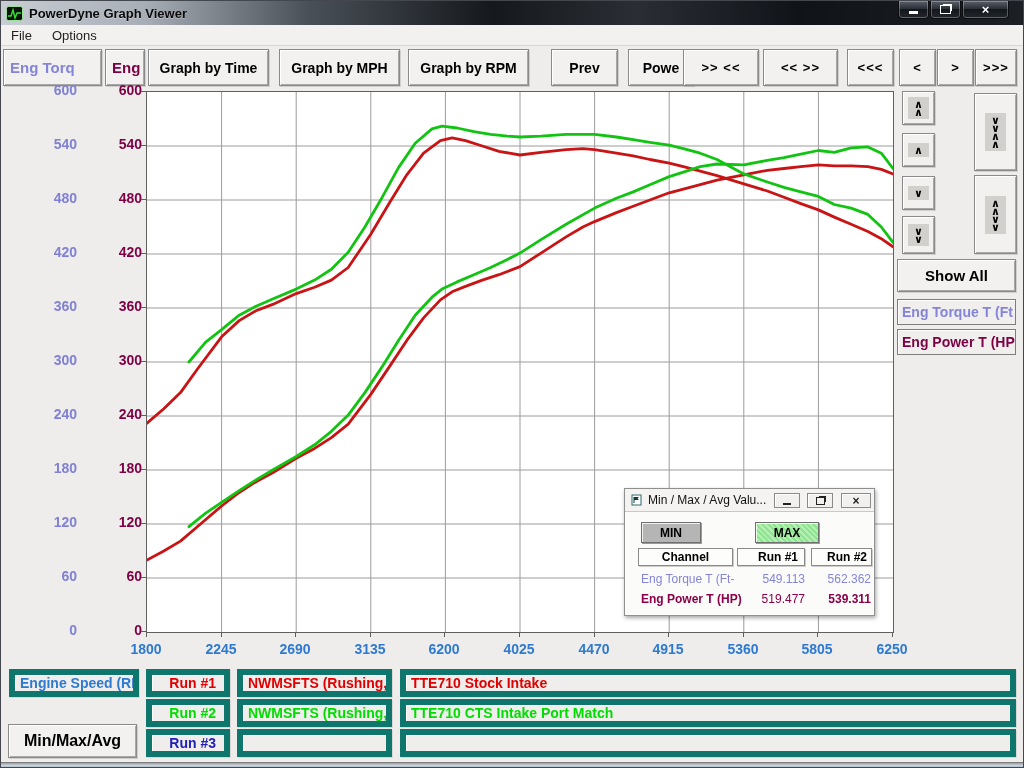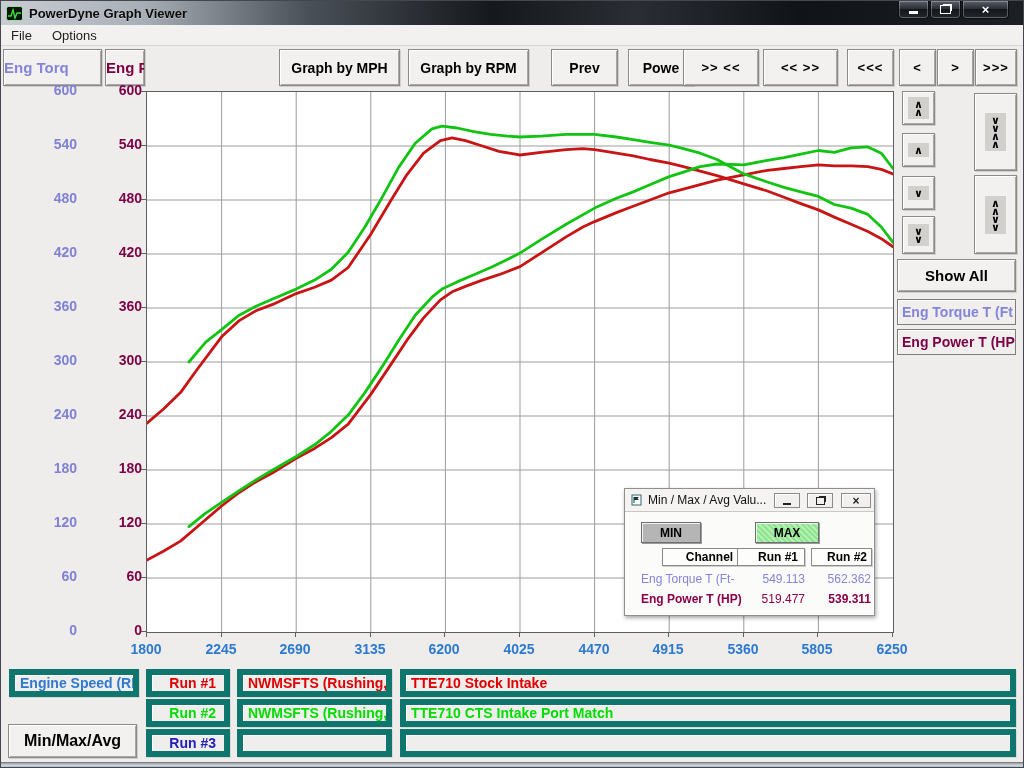--- a/index.html
+++ b/index.html
@@ -24,21 +24,21 @@
   .menubar{position:absolute;left:0;top:24px;width:1024px;height:20px;background:#f2f1ef;border-bottom:1px solid #d8d7d5;
     display:flex;align-items:center;font-size:13px;color:#222;}
   .menu-item{padding:0 10px;}
   
   .btn{position:absolute;background:#f2f1ef;border:1px solid #8a8a8a;
     box-shadow:inset 1px 1px 0 #ffffff,inset -1px -1px 0 #a9a8a6,1px 1px 0 rgba(0,0,0,.12);
     display:flex;align-items:center;justify-content:center;color:#000;cursor:default;box-sizing:border-box;}
   .toolbtn{font-weight:bold;font-size:14px;top:48px;height:37px;}
   .arrowbtn{font-weight:bold;font-size:13px;letter-spacing:1px;}
   
-  .axisbtn{top:48px;height:37px;font-weight:bold;font-size:15px;overflow:hidden;white-space:nowrap;justify-content:flex-start;}
+  .axisbtn{top:48px;height:37px;font-weight:bold;font-size:15px;overflow:hidden;white-space:nowrap;justify-content:flex-start;padding-left:6px;}
   
   #plot{position:absolute;left:145px;top:90px;width:746px;height:540px;background:#ffffff;border:1px solid #5f5f5f;}
   #plot svg{display:block;}
   .ylab{position:absolute;font-size:14px;font-weight:bold;text-align:right;}
   .xlab{position:absolute;font-size:14px;font-weight:bold;text-align:center;}
   .tick-h{position:absolute;width:5px;height:1px;background:#5f5f5f;}
   .tick-v{position:absolute;width:1px;height:5px;background:#5f5f5f;}
   
   .chev{font-size:11px;font-weight:bold;line-height:8px;white-space:pre-line;text-align:center;}
   .chevpad{background:#d2d0cd;padding:3px 6px;}
@@ -92,20 +92,21 @@
   </div>
 
   <div class="menubar">
     <span class="menu-item">File</span>
     <span class="menu-item">Options</span>
   </div>
 
   <div class="btn axisbtn" style="left:2px;width:99px;color:#8484d8;">Eng Torq</div>
   <div class="btn axisbtn" style="left:104px;width:40px;color:#7d0045;">Eng Powe</div>
 
+  <div class="btn toolbtn" style="left:147px;width:121px;">Graph by Time</div>
   <div class="btn toolbtn" style="left:278px;width:121px;">Graph by MPH</div>
   <div class="btn toolbtn" style="left:407px;width:121px;">Graph by RPM</div>
   <div class="btn toolbtn" style="left:550px;width:67px;">Prev</div>
   <div class="btn toolbtn" style="left:627px;width:66px;">Powe</div>
   <div class="btn toolbtn arrowbtn" style="left:682px;width:76px;">&gt;&gt; &lt;&lt;</div>
   <div class="btn toolbtn arrowbtn" style="left:762px;width:75px;">&lt;&lt; &gt;&gt;</div>
   <div class="btn toolbtn arrowbtn" style="left:846px;width:47px;">&lt;&lt;&lt;</div>
   <div class="btn toolbtn arrowbtn" style="left:898px;width:37px;">&lt;</div>
   <div class="btn toolbtn arrowbtn" style="left:936px;width:37px;">&gt;</div>
   <div class="btn toolbtn arrowbtn" style="left:974px;width:42px;">&gt;&gt;&gt;</div>
@@ -241,21 +242,21 @@
         </div>
       <div class="mwbtn" style="left:182px;">
           <div style="width:7px;height:6px;border:1px solid #222;box-shadow:2px -2px 0 -1px #222;"></div>
         </div>
       <div class="mwbtn" style="left:216px;width:30px;">
           <span style="font-size:12px;font-weight:bold;color:#222;">×</span>
         </div>
     </div>
     <div class="mm-btn" style="left:16px;top:33px;width:60px;background:#b5b5b5;">MIN</div>
     <div class="mm-btn" style="left:130px;top:33px;width:64px;background:repeating-linear-gradient(45deg,#8fe48f 0 2px,#b4f0b4 2px 4px);">MAX</div>
-    <div class="mm-cell" style="left:13px;top:59px;width:95px;margin-left:24px;">Channel</div>
+    <div class="mm-cell" style="left:13px;top:59px;width:95px;">Channel</div>
     <div class="mm-cell" style="left:112px;top:59px;width:68px;justify-content:flex-end;padding-right:6px;">Run #1</div>
     <div class="mm-cell" style="left:186px;top:59px;width:61px;justify-content:flex-end;padding-right:4px;">Run #2</div>
     <div class="mm-text" style="left:16px;top:82px;color:#8484d8;">Eng Torque T (Ft-</div>
     <div class="mm-val" style="left:110px;top:82px;width:70px;color:#8484d8;">549.113</div>
     <div class="mm-val" style="left:184px;top:82px;width:62px;color:#8484d8;">562.362</div>
     <div class="mm-text" style="left:16px;top:102px;color:#8b0048;font-weight:bold;">Eng Power T (HP)</div>
     <div class="mm-val" style="left:110px;top:102px;width:70px;color:#8b0048;font-weight:normal;">519.477</div>
     <div class="mm-val" style="left:184px;top:102px;width:62px;color:#8b0048;font-weight:bold;">539.311</div>
   </div>
 

